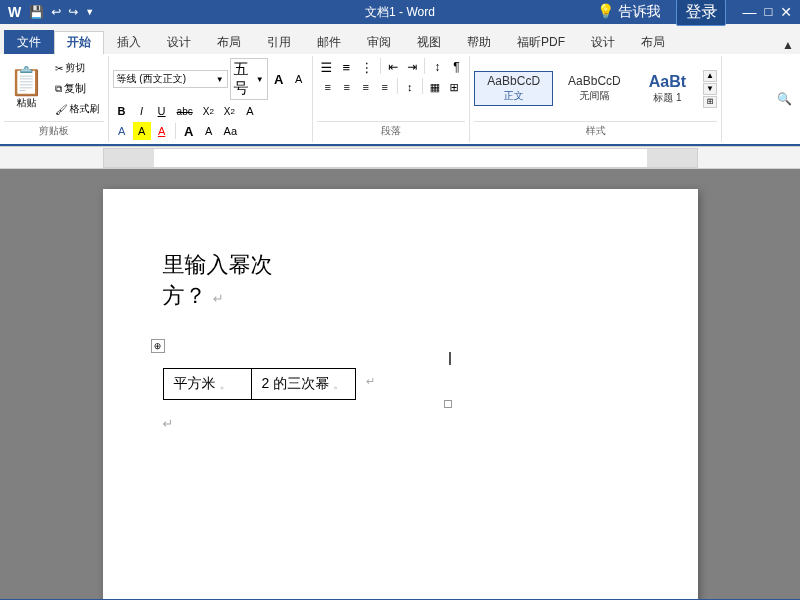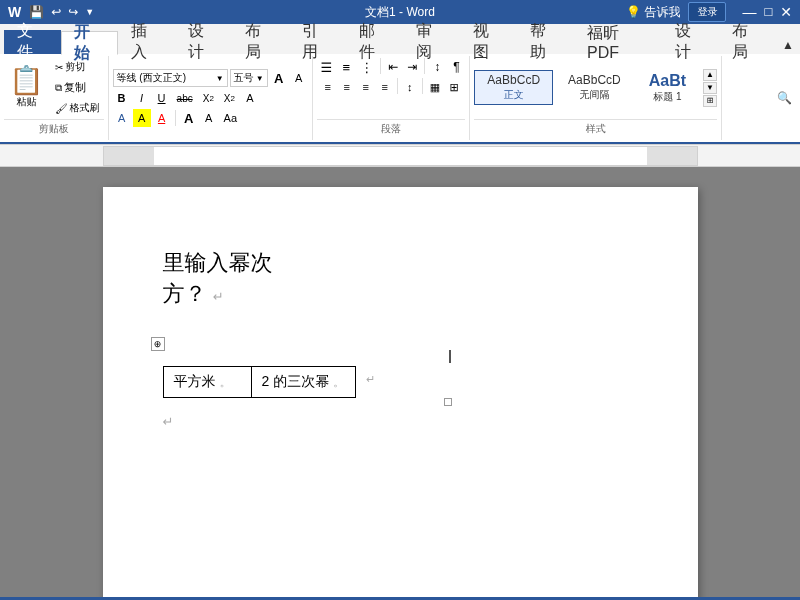--- a/index.html
+++ b/index.html
@@ -29,21 +29,21 @@
     
     #tab-bar {
       height: 30px;
       background: #f3f3f3;
       display: flex;
       align-items: flex-end;
       padding-left: 4px;
     }
     .ribbon-tab {
       padding: 4px 12px 5px;
-      font-size: 16px;
+      font-size: 12px;
       cursor: pointer;
       color: #333;
       border: 1px solid transparent;
       border-bottom: none;
       height: 24px;
       display: flex;
       align-items: center;
     }
     .ribbon-tab.active {
       background: white;
@@ -300,22 +300,22 @@
     <span style="color:white;font-weight:bold;font-size:14px;margin-right:4px;">W</span>
     <span class="quick-access-icon">💾</span>
     <span class="quick-access-icon">↩</span>
     <span class="quick-access-icon">↪</span>
     <span class="quick-access-icon" style="font-size:9px;">▼</span>
   </div>
   <div class="center">
     <span>文档1 - Word</span>
   </div>
   <div class="right">
-    <span style="font-size:12px;color:white;">💡 告诉我</span>
-    <button class="title-btn login" style="background:#1e4a8a;border:1px solid #5a8fd4;color:white;border-radius:2px;font-size:10px;cursor:pointer;">登录</button>
+    <span style="font-size:14px;color:white;margin-right:8px;">💡 告诉我</span>
+    <button class="title-btn login" style="background:#1e4a8a;border:1px solid #5a8fd4;color:white;border-radius:2px;font-size:16px;cursor:pointer;">登录</button>
     <span style="margin-left:8px;display:flex;gap:8px;">
       <span style="cursor:pointer;color:white;font-size:14px;">—</span>
       <span style="cursor:pointer;color:white;font-size:13px;">□</span>
       <span style="cursor:pointer;color:white;font-size:14px;">✕</span>
     </span>
   </div>
 </div>
 
 <div id="ribbon">
 
@@ -369,21 +369,21 @@
     <div class="ribbon-group" style="min-width:170px;">
       <div class="ribbon-group-content">
         <div class="font-controls-row">
 
           <div class="font-row1">
             <div style="display:flex;align-items:center;border:1px solid #ccc;background:white;padding:1px 3px;width:115px;">
               <span style="font-size:10px;flex:1;">等线 (西文正文)</span>
               <span style="font-size:8px;">▼</span>
             </div>
             <div style="display:flex;align-items:center;border:1px solid #ccc;background:white;padding:1px 3px;width:38px;">
-              <span style="font-size:10px;flex:1;">五号</span>
+              <span style="font-size:15px;flex:1;">五号</span>
               <span style="font-size:8px;">▼</span>
             </div>
             <button class="icon-btn" style="font-size:13px;font-weight:bold;">A</button>
             <button class="icon-btn" style="font-size:11px;">A</button>
           </div>
 
           <div class="font-row2">
             <button class="icon-btn" style="font-weight:bold;">B</button>
             <button class="icon-btn" style="font-style:italic;">I</button>
             <button class="icon-btn" style="text-decoration:underline;">U</button>

